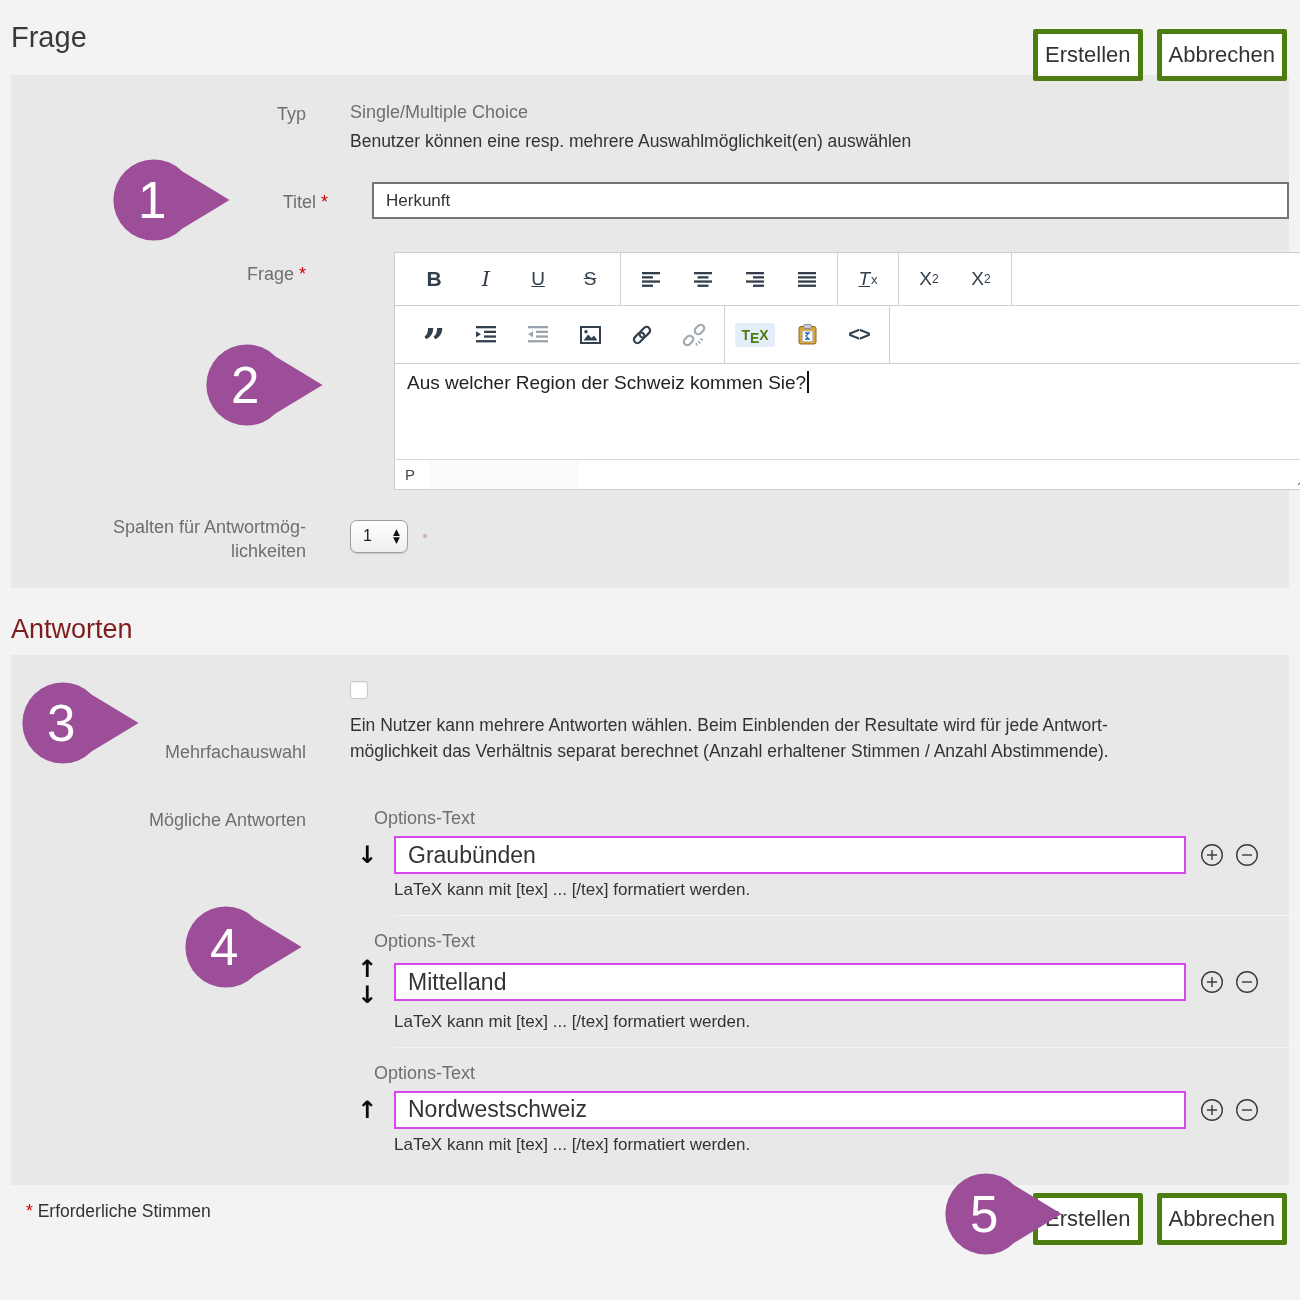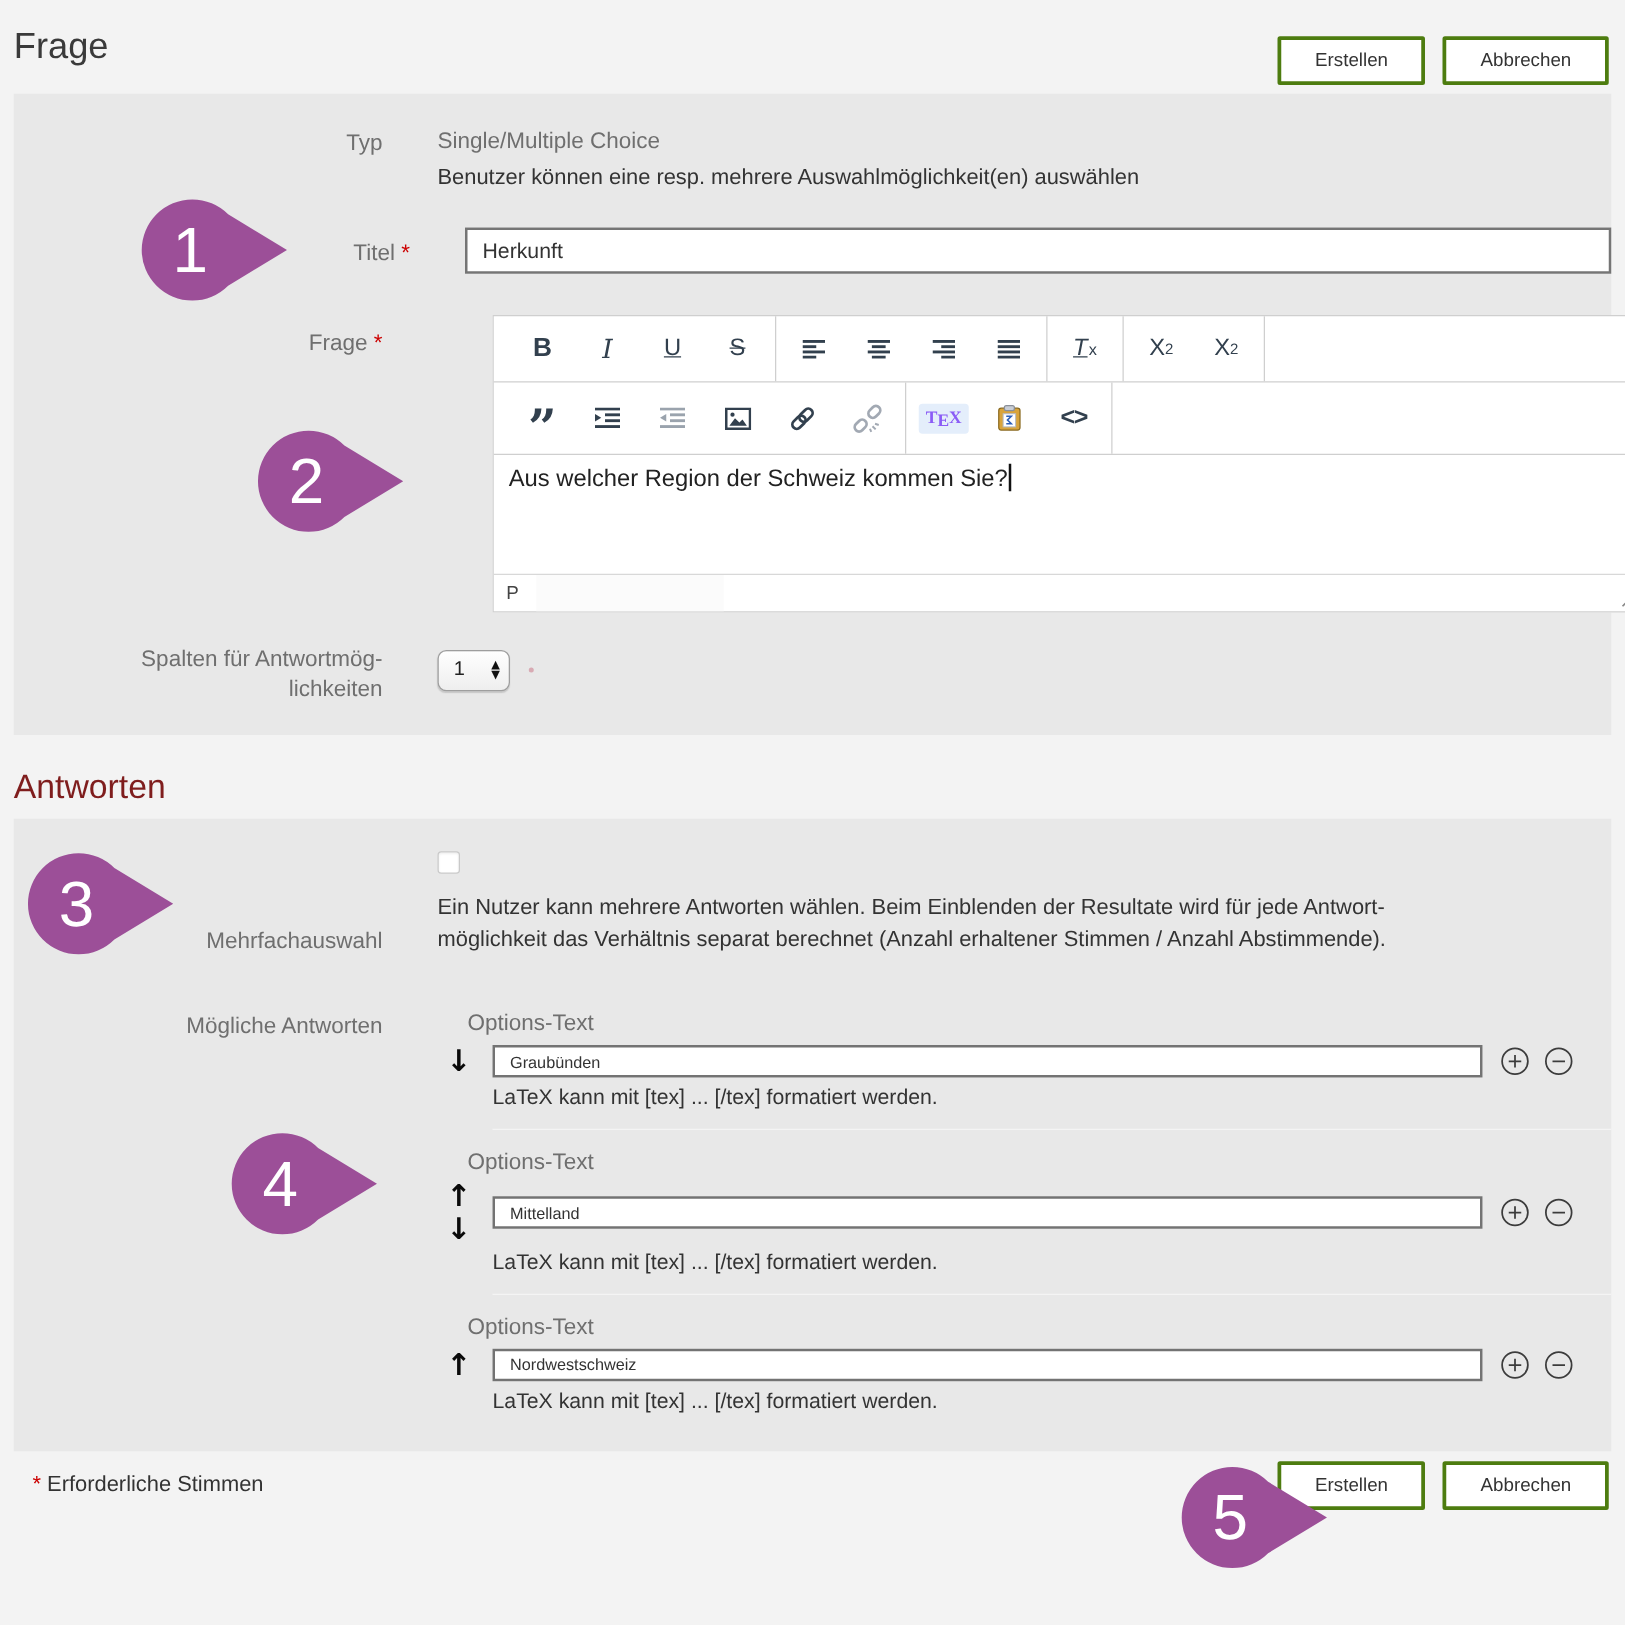--- a/index.html
+++ b/index.html
@@ -5,22 +5,22 @@
   * { margin:0; padding:0; box-sizing:border-box; }
   html,body { width:1300px; height:1300px; }
   body { font-family:"Liberation Sans", sans-serif; background:#f3f3f3; color:#333; overflow:hidden; }
   .page { position:relative; width:1300px; height:1300px; }
 
   
   .top-header { position:relative; height:75px; }
   .top-header h1 { position:absolute; left:11px; top:21px; font-size:29px; font-weight:400; color:#3a3a3a; }
   .btn-row { display:flex; gap:14px; }
   .top-buttons { position:absolute; top:29px; right:13px; }
-  .btn { background:#fff; border:3px solid #4d7c0f; border-radius:2px; color:#333;
-         font-size:15px; padding:8px 27px; font-family:inherit; cursor:pointer; }
+  .btn { background:#fff; border:5px solid #4d7c0f; border-radius:2px; color:#333;
+         font-size:22px; padding:8px 7px; font-family:inherit; cursor:pointer; }
 
   
   .panel { margin:0 11px; background:#e8e8e8; }
   .panel-question { padding:27px 0 24px; }
   .panel-answers  { padding:26px 0 30px; }
 
   .frow { display:flex; }
   .flabel { width:295px; flex-shrink:0; text-align:right; margin-right:44px;
             color:#6f6f6f; font-size:18px; line-height:1.35; }
   .ffield { width:917px; }
@@ -49,22 +49,22 @@
   .b-icon { font-size:21px; font-weight:bold; }
   .i-icon { font-size:21px; font-style:italic; font-family:"DejaVu Serif",serif; }
   .u-icon { font-size:19px; text-decoration:underline; }
   .s-icon { font-size:19px; text-decoration:line-through; }
   .tx-icon { font-size:19px; font-style:italic; text-decoration:underline; }
   .tx-x { font-size:13px; font-style:normal; margin-left:1px; }
   .subsup { font-size:19px; }
   .subsup sub, .subsup sup { font-size:12px; }
   .q-icon { font-family:"DejaVu Serif",serif; font-weight:bold; font-size:40px; line-height:20px;
             position:relative; top:8px; }
-  .tex-badge { background:#e4eefb; border-radius:3px; padding:4px 6px; color:#8b5cf6;
-               font-weight:bold; font-size:14px;font-family:Liberation Serif, serif; }
+  .tex-badge { background:#e4eefb; border-radius:3px; padding:4px 6px; color:#4d7c0f;
+               font-weight:bold; font-size:14px; }
   .tex-e { display:inline-block; transform:translateY(3px); }
   .code-icon { font-size:20px; font-weight:bold; letter-spacing:-1px; }
   .ed-content { height:95px; padding:7px 12px; font-size:19px; color:#222; cursor:text; }
   .caret { display:inline-block; width:2px; height:22px; background:#111; vertical-align:-4px; margin-left:1px; }
   .statusbar { position:relative; height:30px; border-top:1px solid #d8d8d8; display:flex;
                align-items:center; padding-left:10px; font-size:15px; color:#444; }
   .status-patch { position:absolute; left:34px; top:0; width:150px; height:29px; background:#fbfbfb; }
   .status-p { position:relative; z-index:1; }
   .resize-handle { position:absolute; right:3px; bottom:3px; cursor:nwse-resize; }
 
@@ -86,22 +86,22 @@
   .checkbox { width:18px; height:18px; background:#fff; border:1px solid #c9c9c9; border-radius:3px;
               box-shadow:inset 0 1px 2px rgba(0,0,0,.08); cursor:pointer; }
   .multi-desc { margin-top:13px; font-size:17.5px; color:#333; line-height:1.5; width:940px; }
 
   .option-label { margin-left:24px; color:#6f6f6f; font-size:18px; margin-bottom:7px; }
   .option-main { display:flex; align-items:center; }
   .arrow-col { width:44px; flex-shrink:0; display:flex; flex-direction:column; align-items:flex-start;
                padding-left:7px; gap:6px; }
   .arrow { font-family:"DejaVu Sans",sans-serif; font-size:24px; font-weight:bold; color:#0a0a0a;
            line-height:.85; cursor:pointer; }
-  .option-input { width:792px; height:26px; border:2px solid #737373; background:#fff; color:#333;
-                  font-size:13px; padding:0 12px; font-family:inherit; }
+  .option-input { width:792px; height:38px; border:2px solid #d946ef; background:#fff; color:#333;
+                  font-size:23px; padding:0 12px; font-family:inherit; }
   .pm-col { display:flex; gap:11px; margin-left:14px; align-items:center; }
   .pm-btn { cursor:pointer; display:flex; }
   .option-hint { margin-left:44px; margin-top:6px; font-size:17px; color:#333; }
   .opt-divider { border-top:1px solid #f4f4f4; margin:15px 0; width:939px; margin-left:339px; }
   .options-block { width:965px; }
 
   
   .footer { position:relative; height:70px; }
   .footer-note { position:absolute; left:26px; top:16px; font-size:17.5px; color:#333; }
   .bottom-buttons { position:absolute; right:13px; top:8px; }

